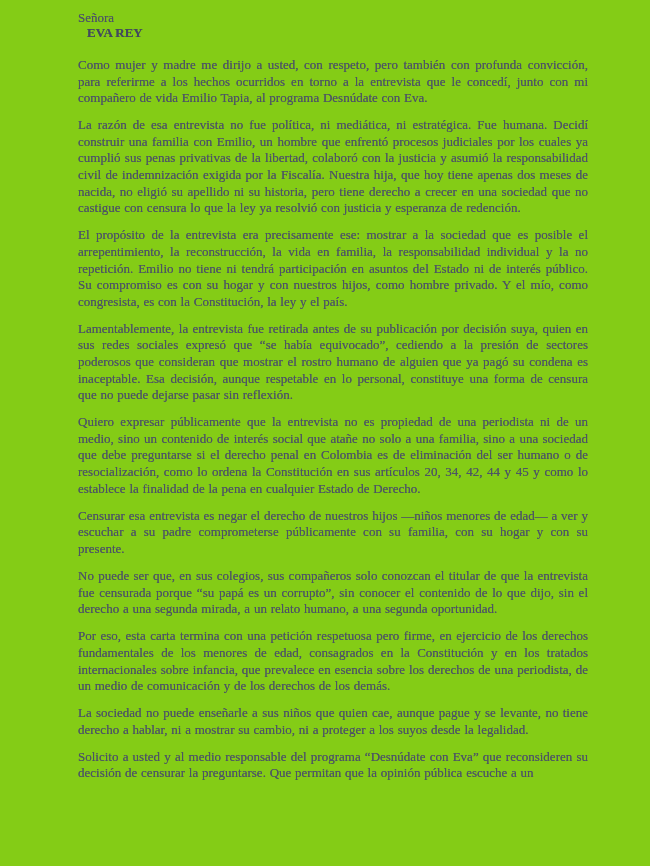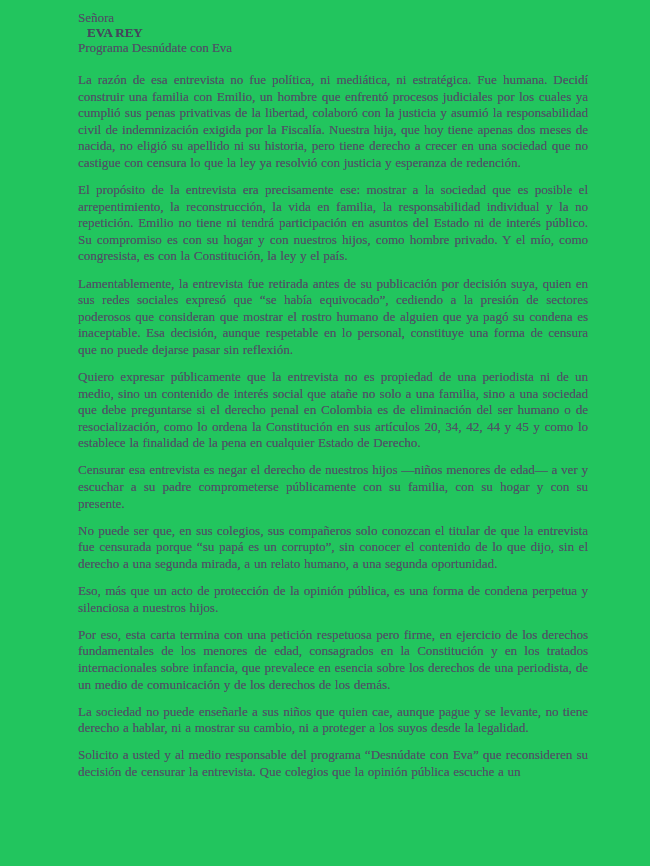--- a/index.html
+++ b/index.html
@@ -11,21 +11,21 @@
     width: 650px;
     height: 866px;
     overflow: hidden;
     position: relative;
   }
   .page {
     box-sizing: border-box;
     width: 650px;
     height: 866px;
     padding: 10px 62px 0 78px;
-    background: #22c55e;
+    background: #84cc16;
     font-family: "Liberation Serif", "DejaVu Serif", serif;
     color: #4d5565;
     text-shadow: 0 0 0.45px rgba(77, 85, 101, 0.85);
     overflow: hidden;
   }
   .recipient {
     font-size: 13px;
     line-height: 15px;
     margin-bottom: 17px;
   }
@@ -42,27 +42,26 @@
     word-spacing: 0.5px;
   }
 </style>
 </head>
 <body>
 
 <div class="page">
   <div class="recipient">
     <div>Señora</div>
     <div class="name">EVA REY</div>
-    <div>Programa Desnúdate con Eva</div>
   </div>
   <div class="body-text" id="paragraphs">
+      <p>Como mujer y madre me dirijo a usted, con respeto, pero también con profunda convicción, para referirme a los hechos ocurridos en torno a la entrevista que le concedí, junto con mi compañero de vida Emilio Tapia, al programa Desnúdate con Eva.</p>
       <p>La razón de esa entrevista no fue política, ni mediática, ni estratégica. Fue humana. Decidí construir una familia con Emilio, un hombre que enfrentó procesos judiciales por los cuales ya cumplió sus penas privativas de la libertad, colaboró con la justicia y asumió la responsabilidad civil de indemnización exigida por la Fiscalía. Nuestra hija, que hoy tiene apenas dos meses de nacida, no eligió su apellido ni su historia, pero tiene derecho a crecer en una sociedad que no castigue con censura lo que la ley ya resolvió con justicia y esperanza de redención.</p>
       <p>El propósito de la entrevista era precisamente ese: mostrar a la sociedad que es posible el arrepentimiento, la reconstrucción, la vida en familia, la responsabilidad individual y la no repetición. Emilio no tiene ni tendrá participación en asuntos del Estado ni de interés público. Su compromiso es con su hogar y con nuestros hijos, como hombre privado. Y el mío, como congresista, es con la Constitución, la ley y el país.</p>
       <p>Lamentablemente, la entrevista fue retirada antes de su publicación por decisión suya, quien en sus redes sociales expresó que “se había equivocado”, cediendo a la presión de sectores poderosos que consideran que mostrar el rostro humano de alguien que ya pagó su condena es inaceptable. Esa decisión, aunque respetable en lo personal, constituye una forma de censura que no puede dejarse pasar sin reflexión.</p>
       <p>Quiero expresar públicamente que la entrevista no es propiedad de una periodista ni de un medio, sino un contenido de interés social que atañe no solo a una familia, sino a una sociedad que debe preguntarse si el derecho penal en Colombia es de eliminación del ser humano o de resocialización, como lo ordena la Constitución en sus artículos 20, 34, 42, 44 y 45 y como lo establece la finalidad de la pena en cualquier Estado de Derecho.</p>
       <p>Censurar esa entrevista es negar el derecho de nuestros hijos —niños menores de edad— a ver y escuchar a su padre comprometerse públicamente con su familia, con su hogar y con su presente.</p>
       <p>No puede ser que, en sus colegios, sus compañeros solo conozcan el titular de que la entrevista fue censurada porque “su papá es un corrupto”, sin conocer el contenido de lo que dijo, sin el derecho a una segunda mirada, a un relato humano, a una segunda oportunidad.</p>
-      <p>Eso, más que un acto de protección de la opinión pública, es una forma de condena perpetua y silenciosa a nuestros hijos.</p>
       <p>Por eso, esta carta termina con una petición respetuosa pero firme, en ejercicio de los derechos fundamentales de los menores de edad, consagrados en la Constitución y en los tratados internacionales sobre infancia, que prevalece en esencia sobre los derechos de una periodista, de un medio de comunicación y de los derechos de los demás.</p>
       <p>La sociedad no puede enseñarle a sus niños que quien cae, aunque pague y se levante, no tiene derecho a hablar, ni a mostrar su cambio, ni a proteger a los suyos desde la legalidad.</p>
-      <p>Solicito a usted y al medio responsable del programa “Desnúdate con Eva” que reconsideren su decisión de censurar la entrevista. Que colegios que la opinión pública escuche a un</p>
+      <p>Solicito a usted y al medio responsable del programa “Desnúdate con Eva” que reconsideren su decisión de censurar la preguntarse. Que permitan que la opinión pública escuche a un</p>
     </div>
 </div>
 
 </body></html>

